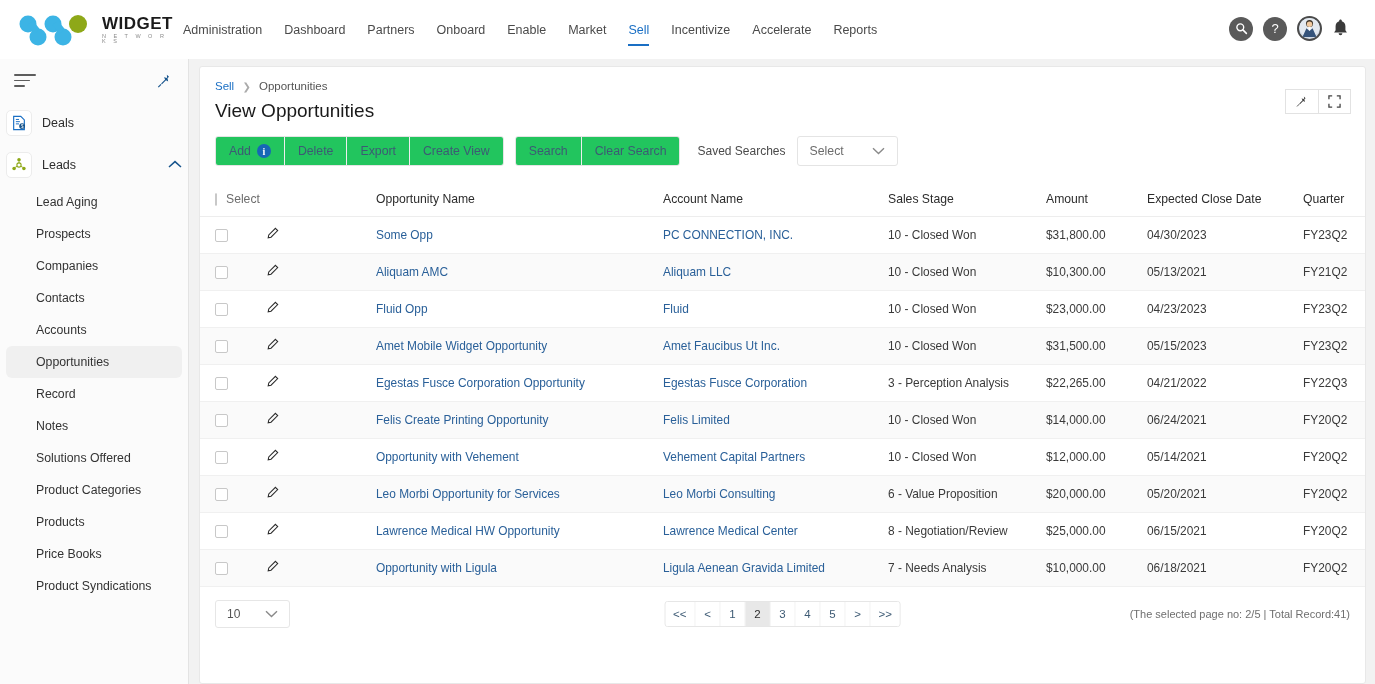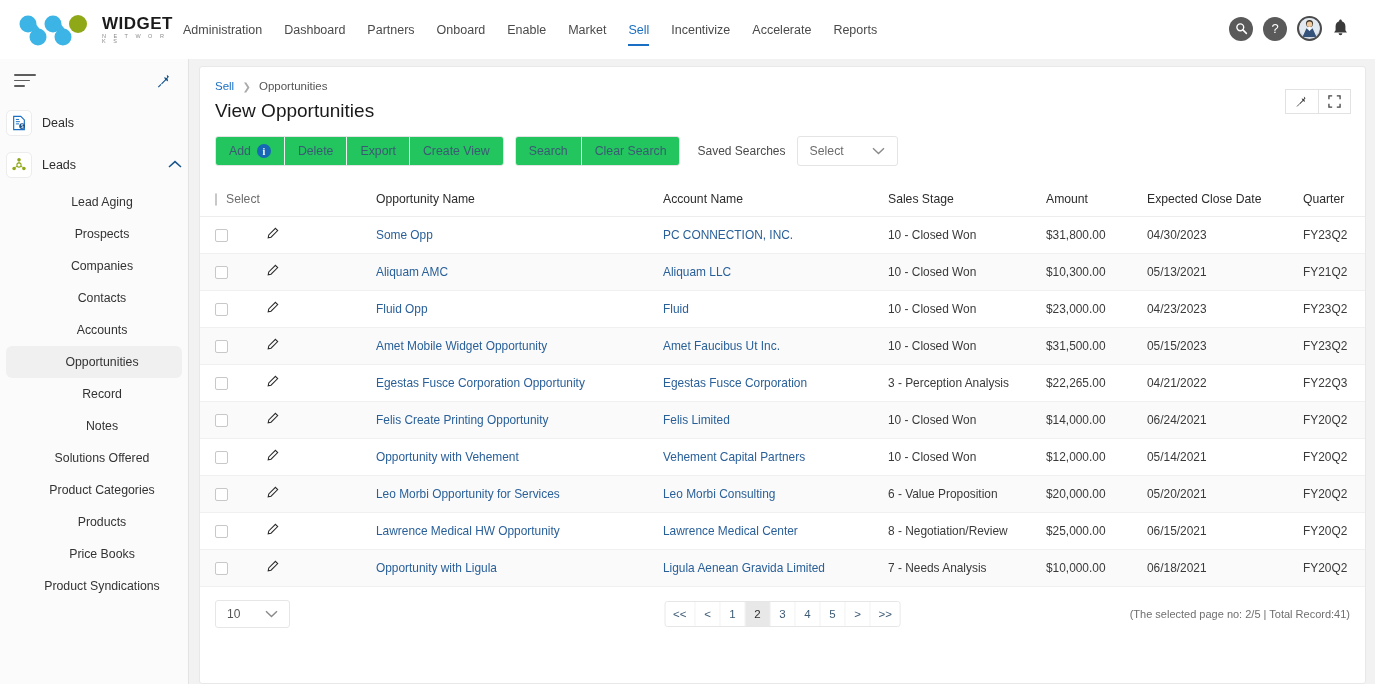--- a/index.html
+++ b/index.html
@@ -72,21 +72,21 @@
     border: 1px solid #ececec; display: flex; align-items: center; justify-content: center;
     font-size: 14px; margin-right: 10px;
   }
   .side-glyph.deals { color: #1a6fc4; }
   .side-glyph.leads { color: #8ea818; }
   .side-group-label { font-size: 12.5px; color: #2c2c2c; flex: 1; }
   .chev { color: #17548c; font-size: 12px; }
 
   .side-sub {
     font-size: 12.3px; color: #333; padding: 9px 14px 9px 30px;
-    cursor: pointer; border-radius: 6px; margin: 0 6px; text-align: center;
+    cursor: pointer; border-radius: 6px; margin: 0 6px;
   }
   .side-sub.active { background: #f0f0f0; }
 
   
   .main { flex: 1; background: #f2f2f2; padding: 7px 9px 0 10px; overflow: hidden; }
   .panel {
     background: #fff; border: 1px solid #e8e8e8; border-radius: 3px;
     height: 100%; position: relative; overflow: hidden;
   }
   .breadcrumb { font-size: 11.5px; padding: 13px 15px 0 15px; color: #555; }

